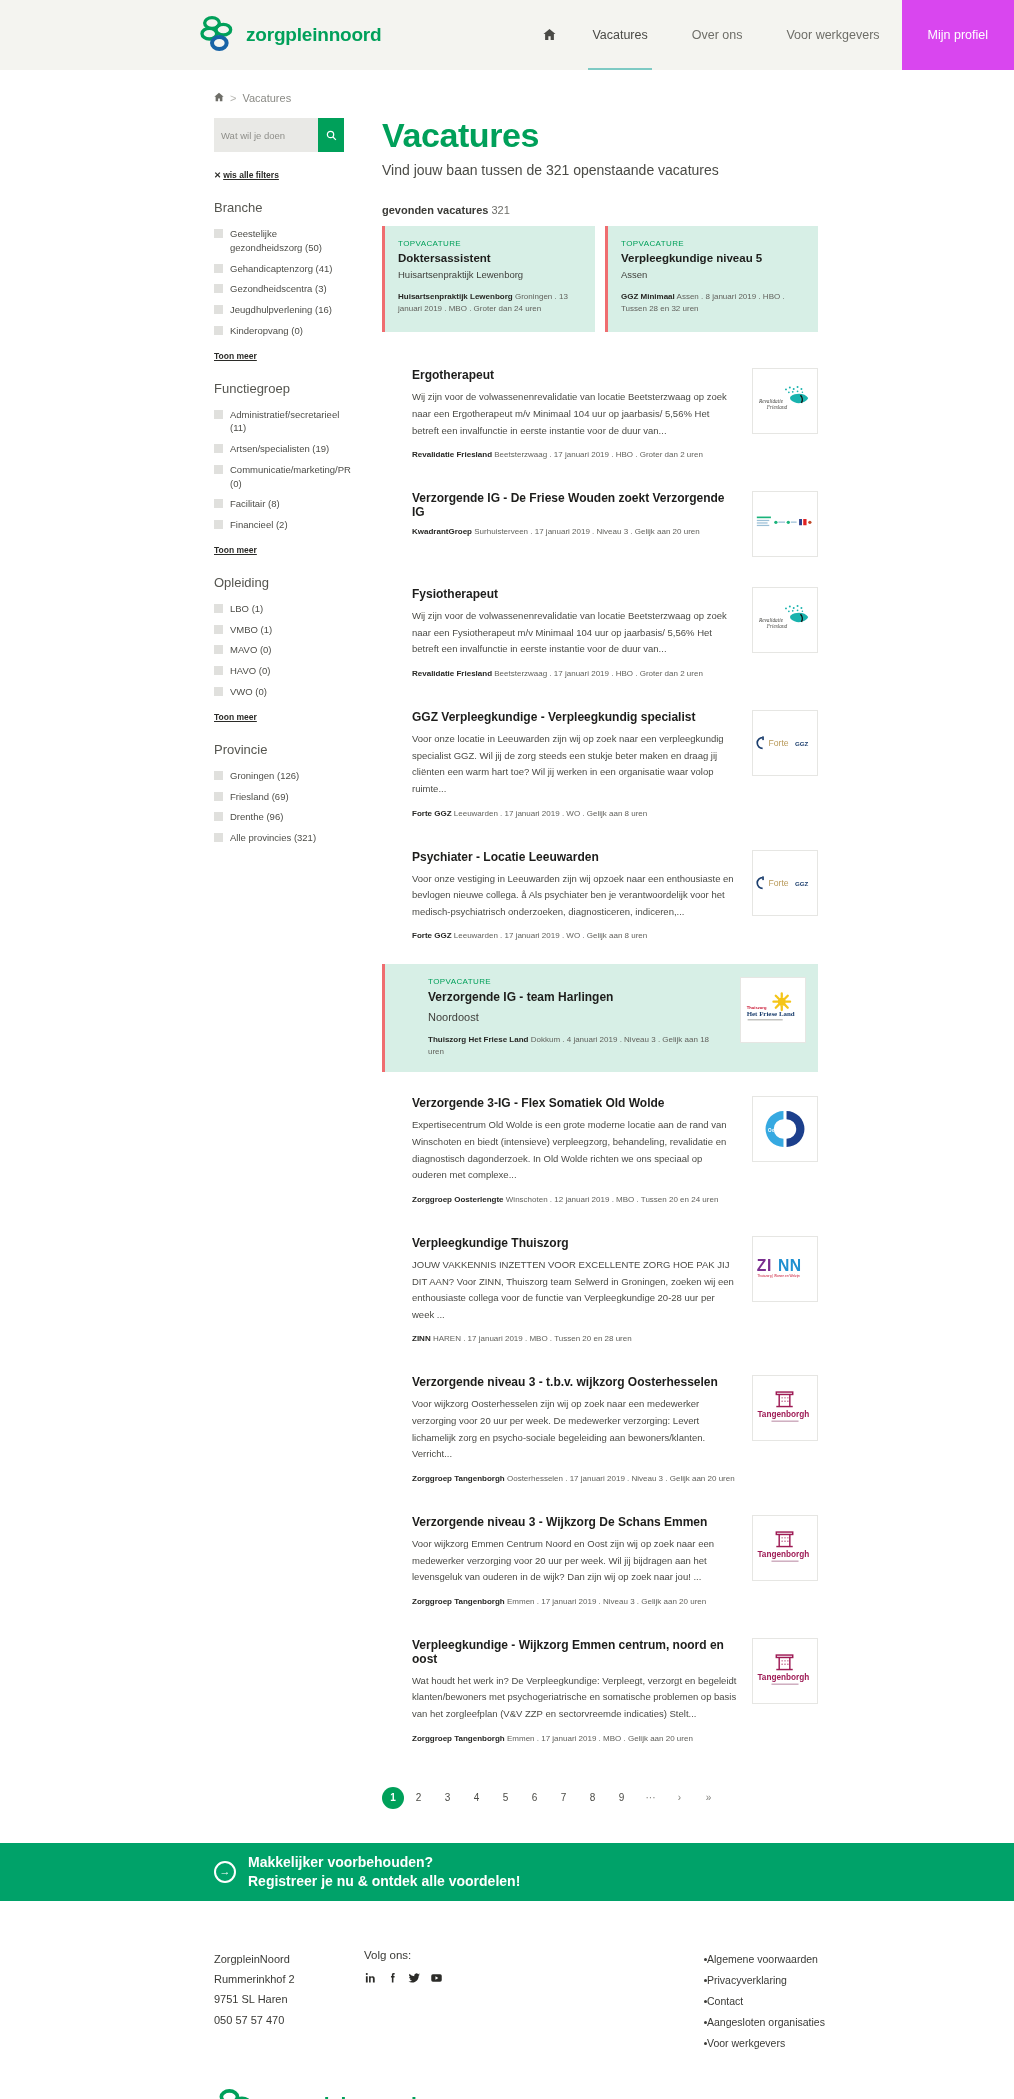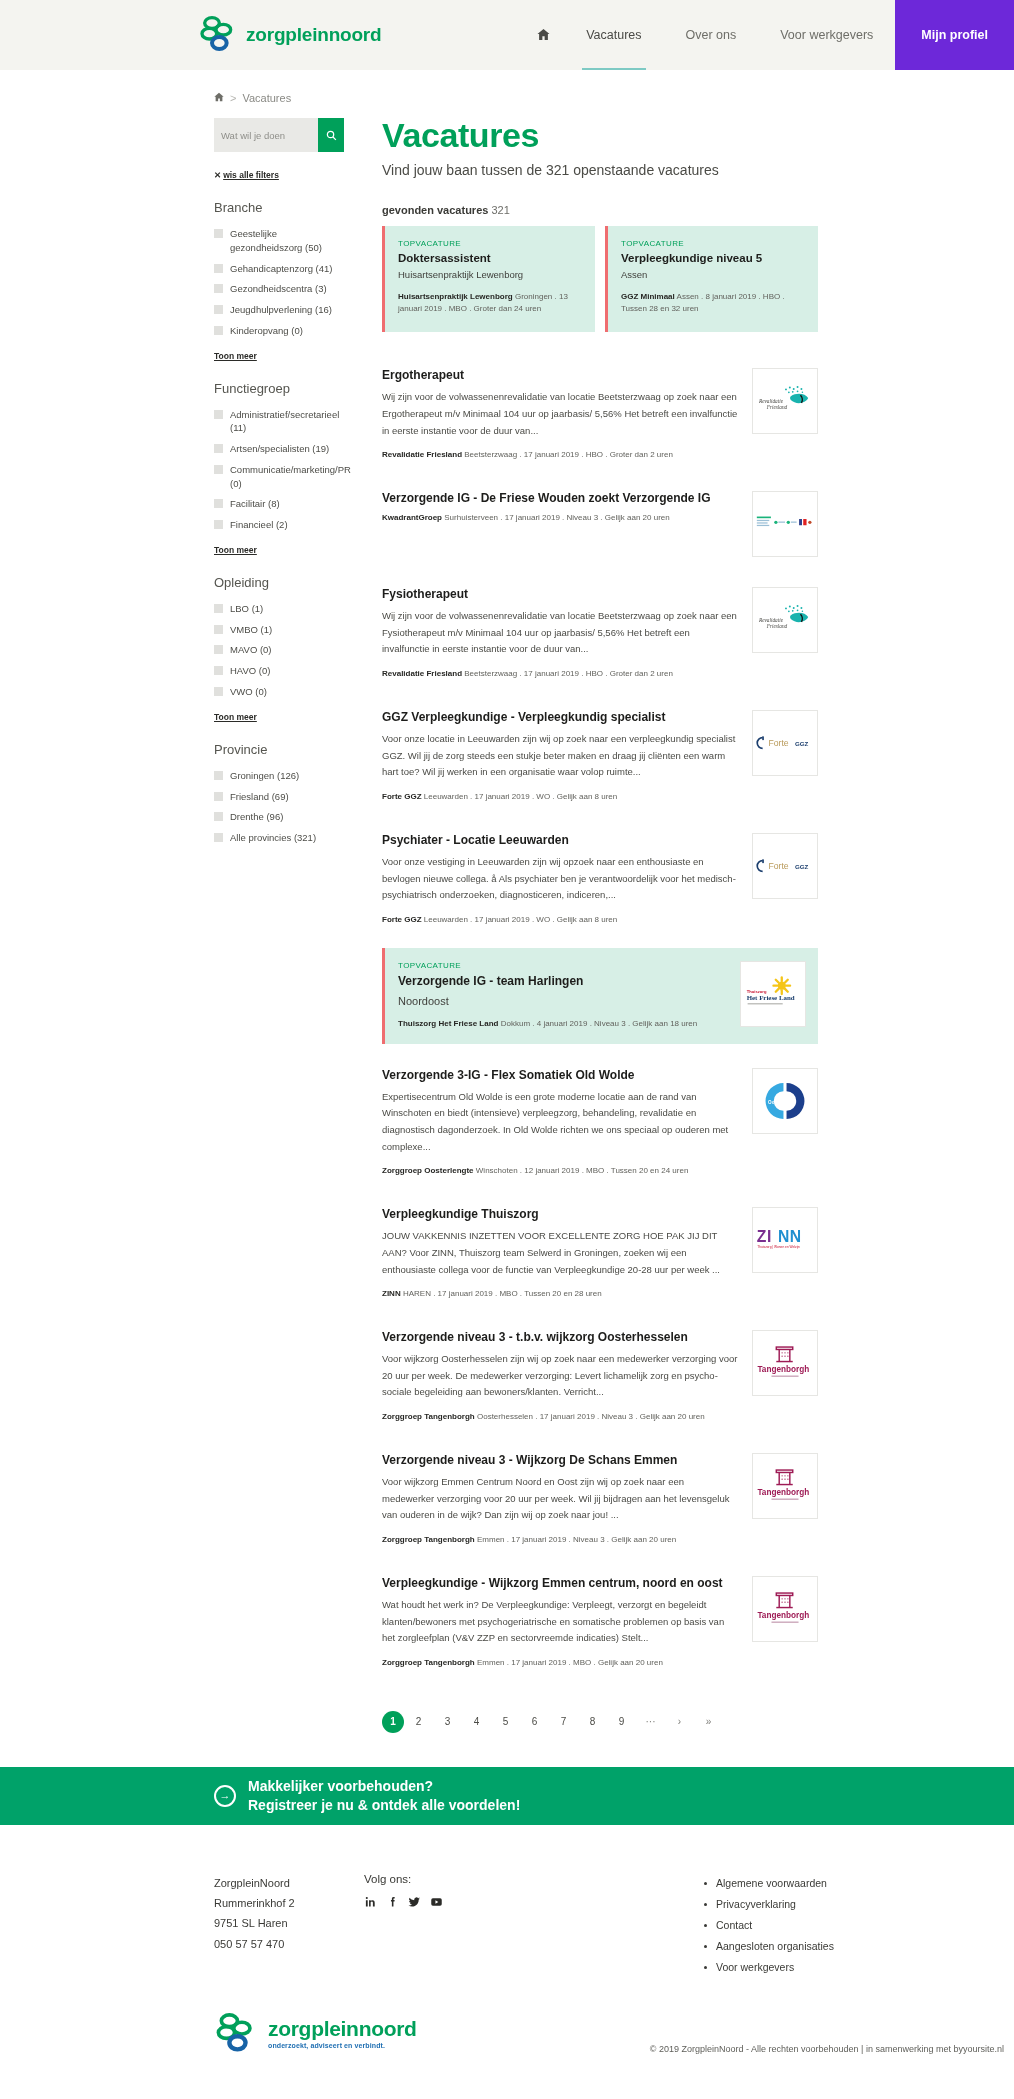--- a/index.html
+++ b/index.html
@@ -53,24 +53,23 @@
   }
   .nav-item.active::after {
     content: "";
     position: absolute;
     left: 18px; right: 18px; bottom: 0;
     height: 2px;
     background: #7ecac4;
   }
   .nav-item.home-icon-item { padding: 0 14px; }
   .nav-item.profile {
-    background: #6d28d9;
+    background: #d946ef;
     color: #ffffff;
     padding: 0 26px;
-    font-weight: bold;
   }
   .home-glyph { font-size: 14px; color: #4a4a46; line-height: 1; }
 
   
   .page {
     width: 1014px;
     padding: 0 0 0 0;
     background: #fff;
   }
   .container {
@@ -233,21 +232,21 @@
     align-items: flex-start;
     padding: 14px 0 16px 0;
     gap: 14px;
   }
   .vacancy.featured {
     background: #d7efe6;
     border-left: 3px solid #ef6d70;
     padding: 13px 12px 14px 13px;
     margin: 6px 0 10px 0;
   }
-  .vac-body { flex: 1 1 auto; min-width: 0; }
+  .vac-body { flex: 1 1 auto; min-width: 0; margin-left: 30px; }
   .vac-tag {
     font-size: 8px;
     color: #00a05a;
     letter-spacing: 0.4px;
     margin-bottom: 4px;
   }
   .vac-title {
     font-size: 12px;
     font-weight: bold;
     color: #1d1d1b;
@@ -362,21 +361,20 @@
     color: #2b2b28;
     cursor: pointer;
   }
   .flink-list { list-style: none; }
   .flink-li {
     font-size: 10.5px;
     color: #3a3a36;
     line-height: 2.0;
     display: flex;
     align-items: baseline;
-    gap: 9px;
     cursor: pointer;
   }
   .flink-li .bullet {
     width: 3px; height: 3px; border-radius: 50%;
     background: #3a3a36;
     flex: 0 0 3px;
     position: relative;
     top: -2px;
   }
 

